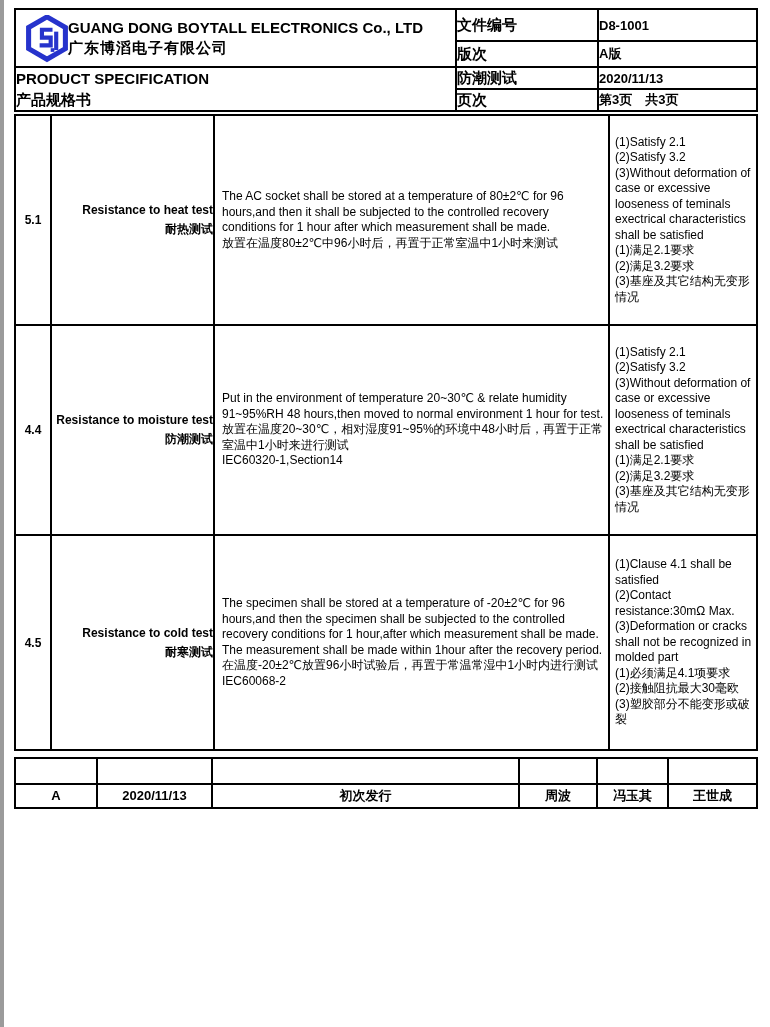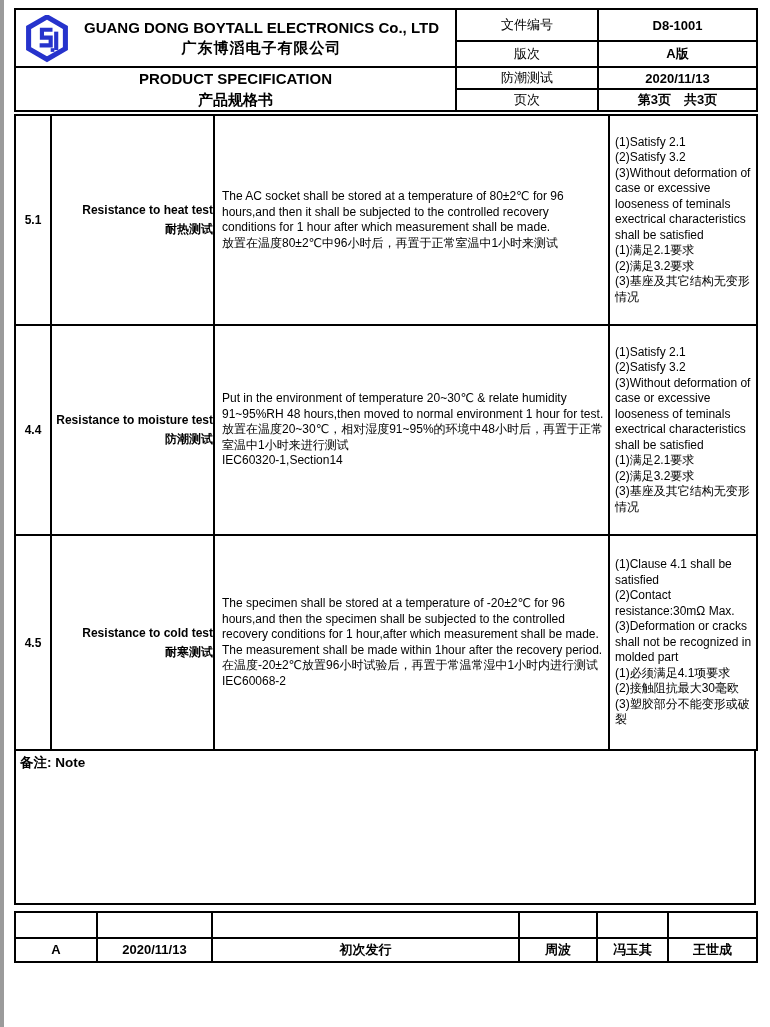--- a/index.html
+++ b/index.html
@@ -11,28 +11,28 @@
     color:#000;
     overflow:hidden;
   }
   .scan-edge{position:absolute;left:0;top:0;width:4px;height:1027px;background:#9b9b9b;}
   .doc{position:absolute;left:14px;top:8px;width:742px;}
 
   table{border-collapse:collapse;table-layout:fixed;width:742px;}
   td{border:2px solid #000;padding:0;vertical-align:middle;overflow:hidden;}
 
   
-  .hdr td{text-align:center;margin-left:38px;}
+  .hdr td{margin-left:38px;}
   .hdr .company-cell{position:relative;}
   .company-inner{margin-left:52px;display:flex;flex-direction:column;justify-content:center;height:100%;}
   .company-en{font-weight:bold;font-size:15px;line-height:20px;}
   .company-zh{font-weight:bold;font-size:15px;line-height:20px;letter-spacing:1px;}
   .logo-wrap{position:absolute;left:8px;top:5px;width:46px;height:48px;}
   .title-cell div{font-weight:bold;font-size:15px;line-height:21px;}
-  .hdr-label{font-weight:normal;font-size:13px;}
+  .hdr-label{font-weight:bold;font-size:15px;}
   .hdr-value{font-weight:bold;font-size:13px;}
 
   
   .main{margin-top:2px;}
   .main td{font-size:12px;}
   .cell-no{text-align:center;font-weight:bold;font-size:12.5px;}
   .cell-name{text-align:right;font-weight:bold;font-size:12.5px;line-height:19px;white-space:pre-line;}
   .cell-cond{padding:6px 4px 6px 7px;}
   .cell-req{padding:4px 2px 4px 5px;}
   .pre{white-space:pre-line;line-height:15.5px;font-size:12px;}
@@ -160,23 +160,20 @@
 (2)Contact resistance:30mΩ Max.
 (3)Deformation or cracks shall not be recognized in molded part
 (1)必须满足4.1项要求
 (2)接触阻抗最大30毫欧
 (3)塑胶部分不能变形或破裂</div>
             </td>
       </tr>
     </tbody>
       </table>
 
-    <div class="note-box">
-      <span class="note-label">备注: Note</span>
-    </div>
 
     <table class="rev">
       <colgroup>
           <col style="width:82px">
           <col style="width:115px">
           <col style="width:307px">
           <col style="width:78px">
           <col style="width:71px">
           <col style="width:89px">
         </colgroup>

